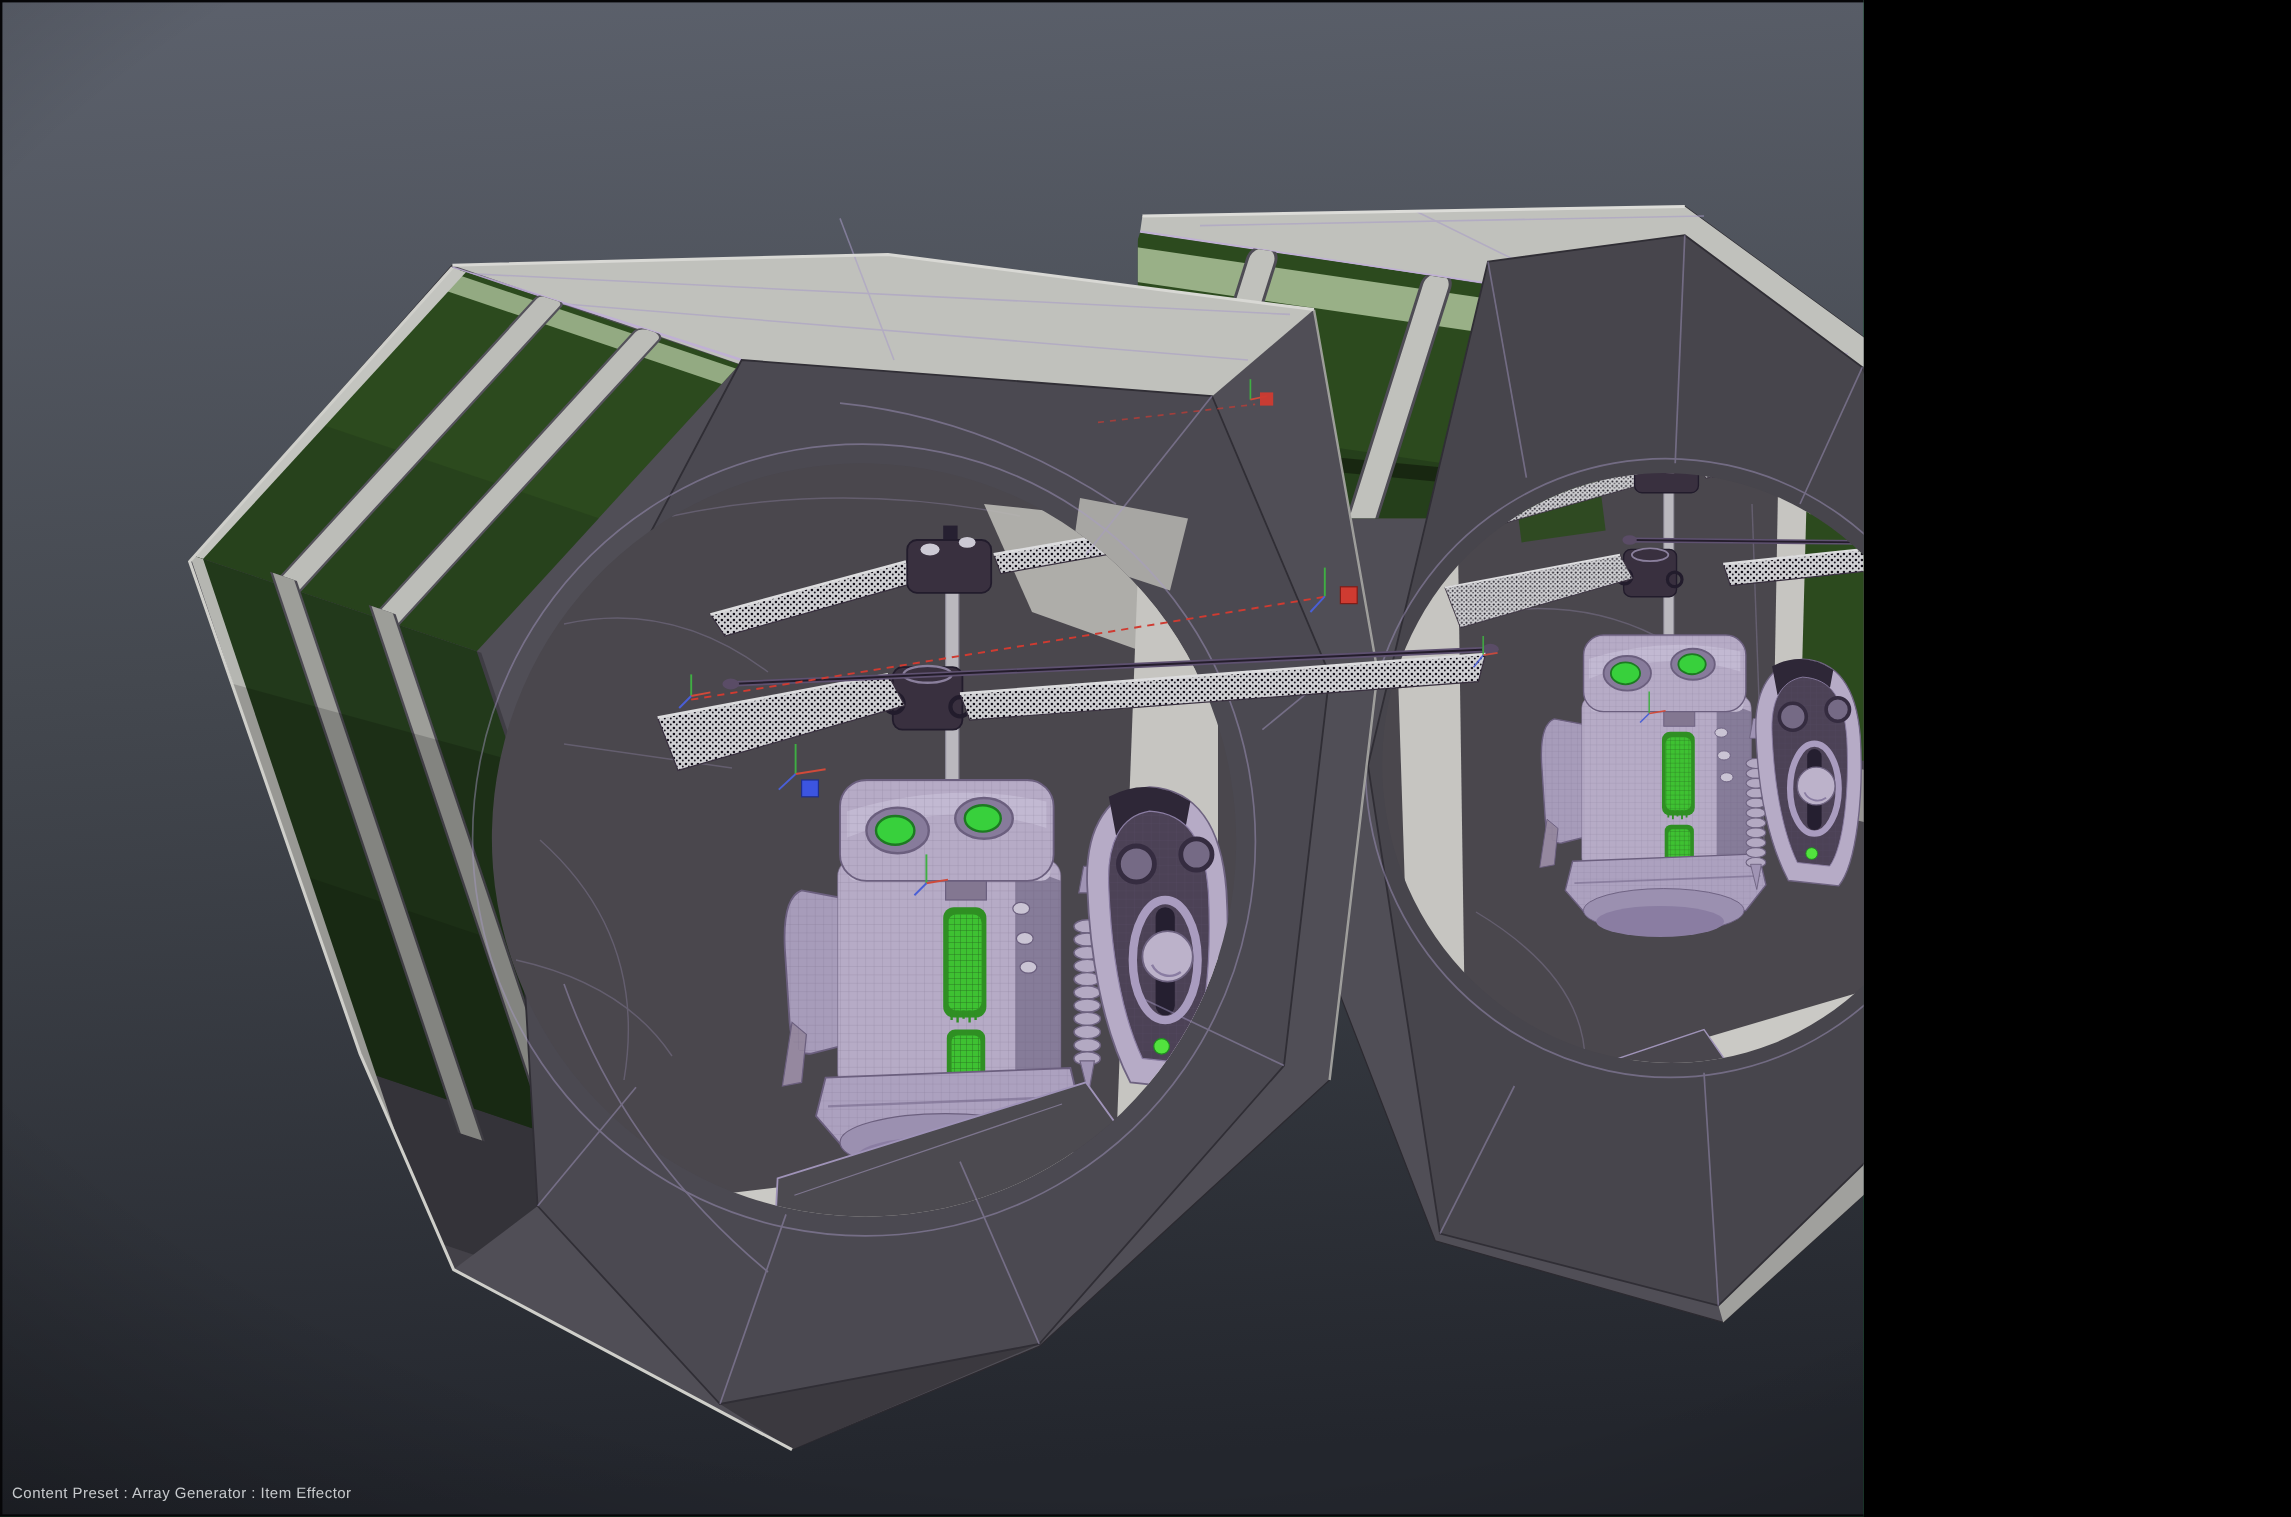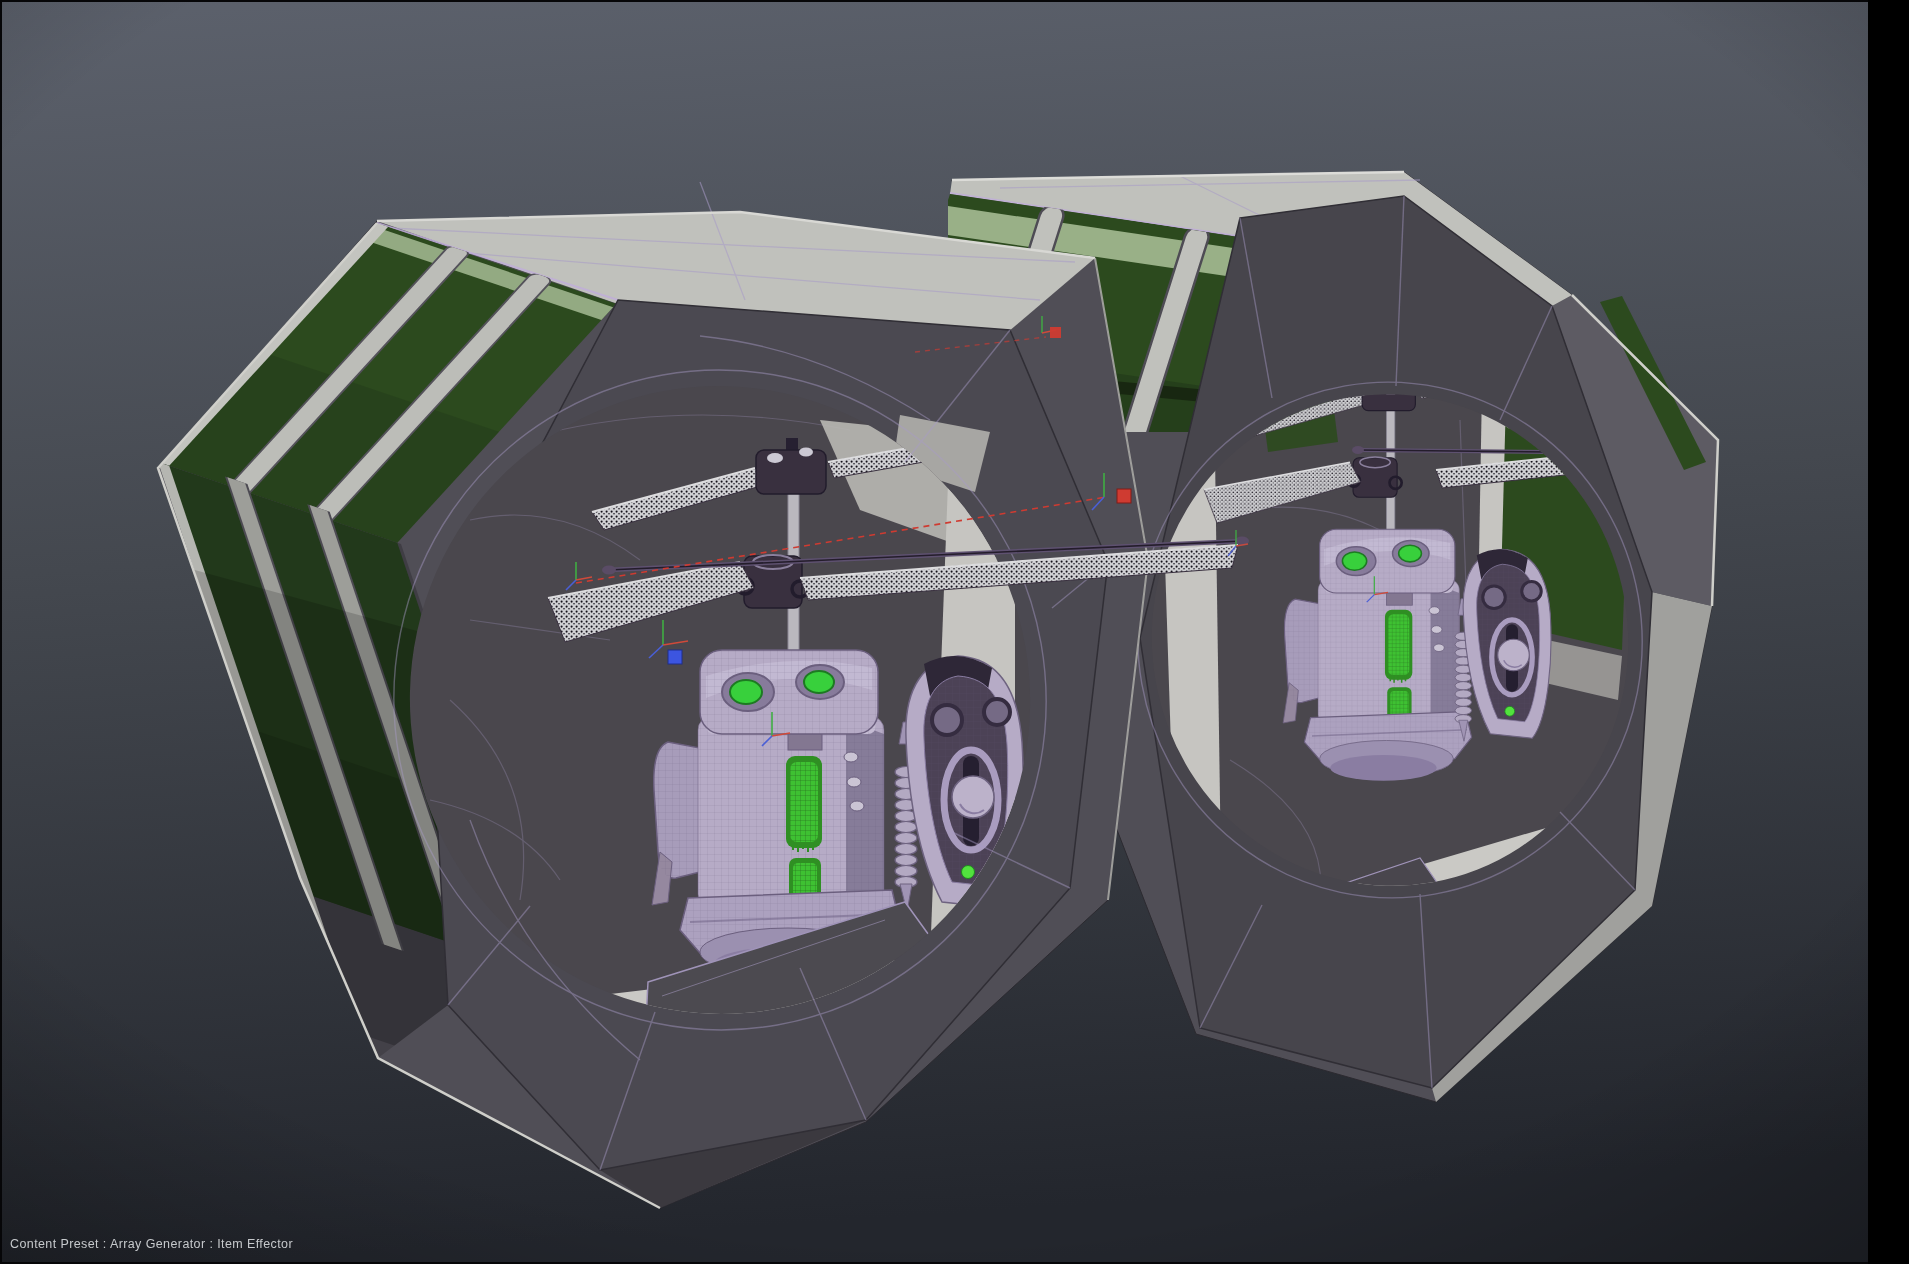--- a/index.html
+++ b/index.html
@@ -1,16 +1,16 @@
 <!DOCTYPE html>
 <html style="--c-background-top: #5c616c; --c-background-mid: #44484f; --c-background-bottom: #23262d; --c-box-top-face: #c0c1bc; --c-box-side-gray: #504e56; --c-box-ring-near: #4b4951; --c-box-ring-far: #47454c; --c-window-green-dark: #2c4a1e; --c-window-green-deep: #22391b; --c-window-green-strip: #9fb58d; --c-ridge-light: #bcbdb8; --c-interior-back-dark: #4a474d; --c-interior-wall-light: #c6c5c1; --c-floor-white: #cac9c5; --c-wireframe-lavender: #a89bc7; --c-robot-body-lavender: #b6abc6; --c-robot-dark-purple: #4c4256; --c-robot-outline: #6b5f7e; --c-screen-green: #3ec132; --c-eye-green: #38d03c; --c-led-green: #52e23e; --c-rotor-dark: #39303f; --c-blade-light: #d0d0d3; --c-mast-gray: #bab8be; --c-link-red: #cf3b31; --c-center-blue: #3c55e0; --c-axis-green: #3fae43; --c-axis-red: #d04a3a; --c-axis-blue: #4a5fd6; --c-status-text: #c6c9cc;"><head>
 <meta charset="utf-8">
 <style>
   html,body{margin:0;padding:0;background:#000;}
-  .stage{position:relative;width:1868px;height:1264px;overflow:hidden;background:#15803d;
+  .stage{position:relative;width:1553px;height:1264px;overflow:hidden;background:#15803d;
          font-family:"Liberation Sans", sans-serif;}
   svg{position:absolute;inset:0;display:block;}
   .wire{stroke:var(--c-wireframe-lavender);fill:none;}
   .statusText{font-family:"Liberation Sans", sans-serif;font-size:12.5px;letter-spacing:.4px;
               fill:var(--c-status-text);}
 </style>
 </head>
 <body>
 
 <div class="stage">

